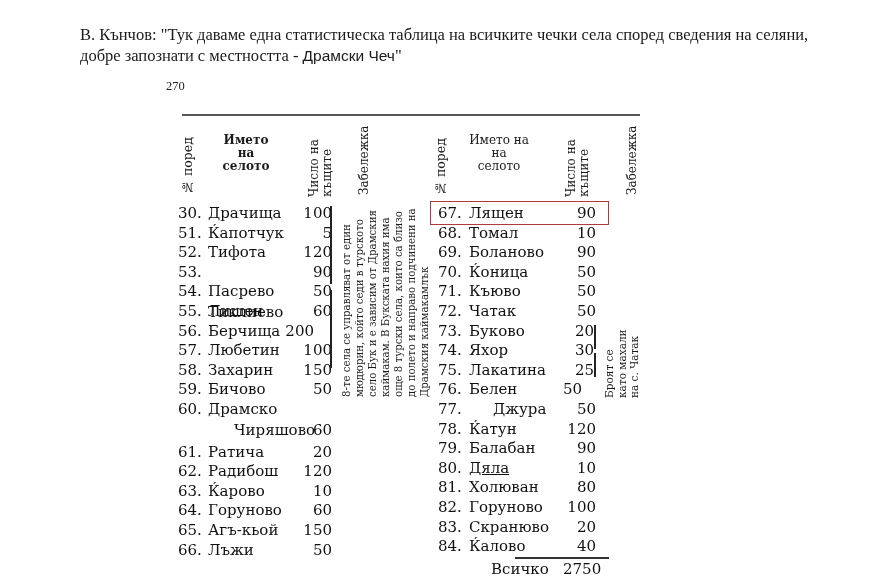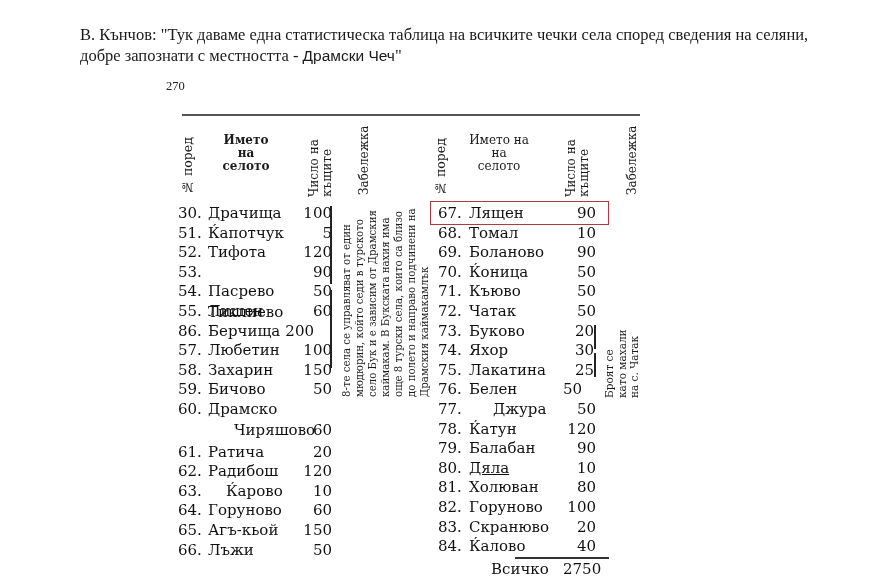--- a/index.html
+++ b/index.html
@@ -73,21 +73,21 @@
       <span class="num">54.</span>
       <span class="vname" style="left:30px;">Пасрево</span>
       <span class="cnt" style="left:110px; width:44px;">50</span>
     </div>
   <div class="row" style="top:98px;">
       <span class="num">55.</span>
       <span class="vname" style="left:30px;">Лишен</span>
       <span class="cnt" style="left:110px; width:44px;">60</span>
     </div>
   <div class="row" style="top:117.6px;">
-      <span class="num">86.</span>
+      <span class="num">56.</span>
       <span class="vname" style="left:30px;">Берчища</span>
       <span class="cnt" style="left:92px; width:44px;">200</span>
     </div>
   <div class="row" style="top:137.2px;">
       <span class="num">57.</span>
       <span class="vname" style="left:30px;">Любетин</span>
       <span class="cnt" style="left:110px; width:44px;">100</span>
     </div>
   <div class="row" style="top:156.8px;">
       <span class="num">58.</span>
@@ -114,21 +114,21 @@
       <span class="vname" style="left:30px;">Ратича</span>
       <span class="cnt" style="left:110px; width:44px;">20</span>
     </div>
   <div class="row" style="top:258.1px;">
       <span class="num">62.</span>
       <span class="vname" style="left:30px;">Радибош</span>
       <span class="cnt" style="left:110px; width:44px;">120</span>
     </div>
   <div class="row" style="top:277.7px;">
       <span class="num">63.</span>
-      <span class="vname" style="left:30px;margin-left:18px;">Ќарово</span>
+      <span class="vname" style="left:30px;">Ќарово</span>
       <span class="cnt" style="left:110px; width:44px;">10</span>
     </div>
   <div class="row" style="top:297.3px;">
       <span class="num">64.</span>
       <span class="vname" style="left:30px;">Горуново</span>
       <span class="cnt" style="left:110px; width:44px;">60</span>
     </div>
   <div class="row" style="top:316.9px;">
       <span class="num">65.</span>
       <span class="vname" style="left:30px;">Агъ-кьой</span>

